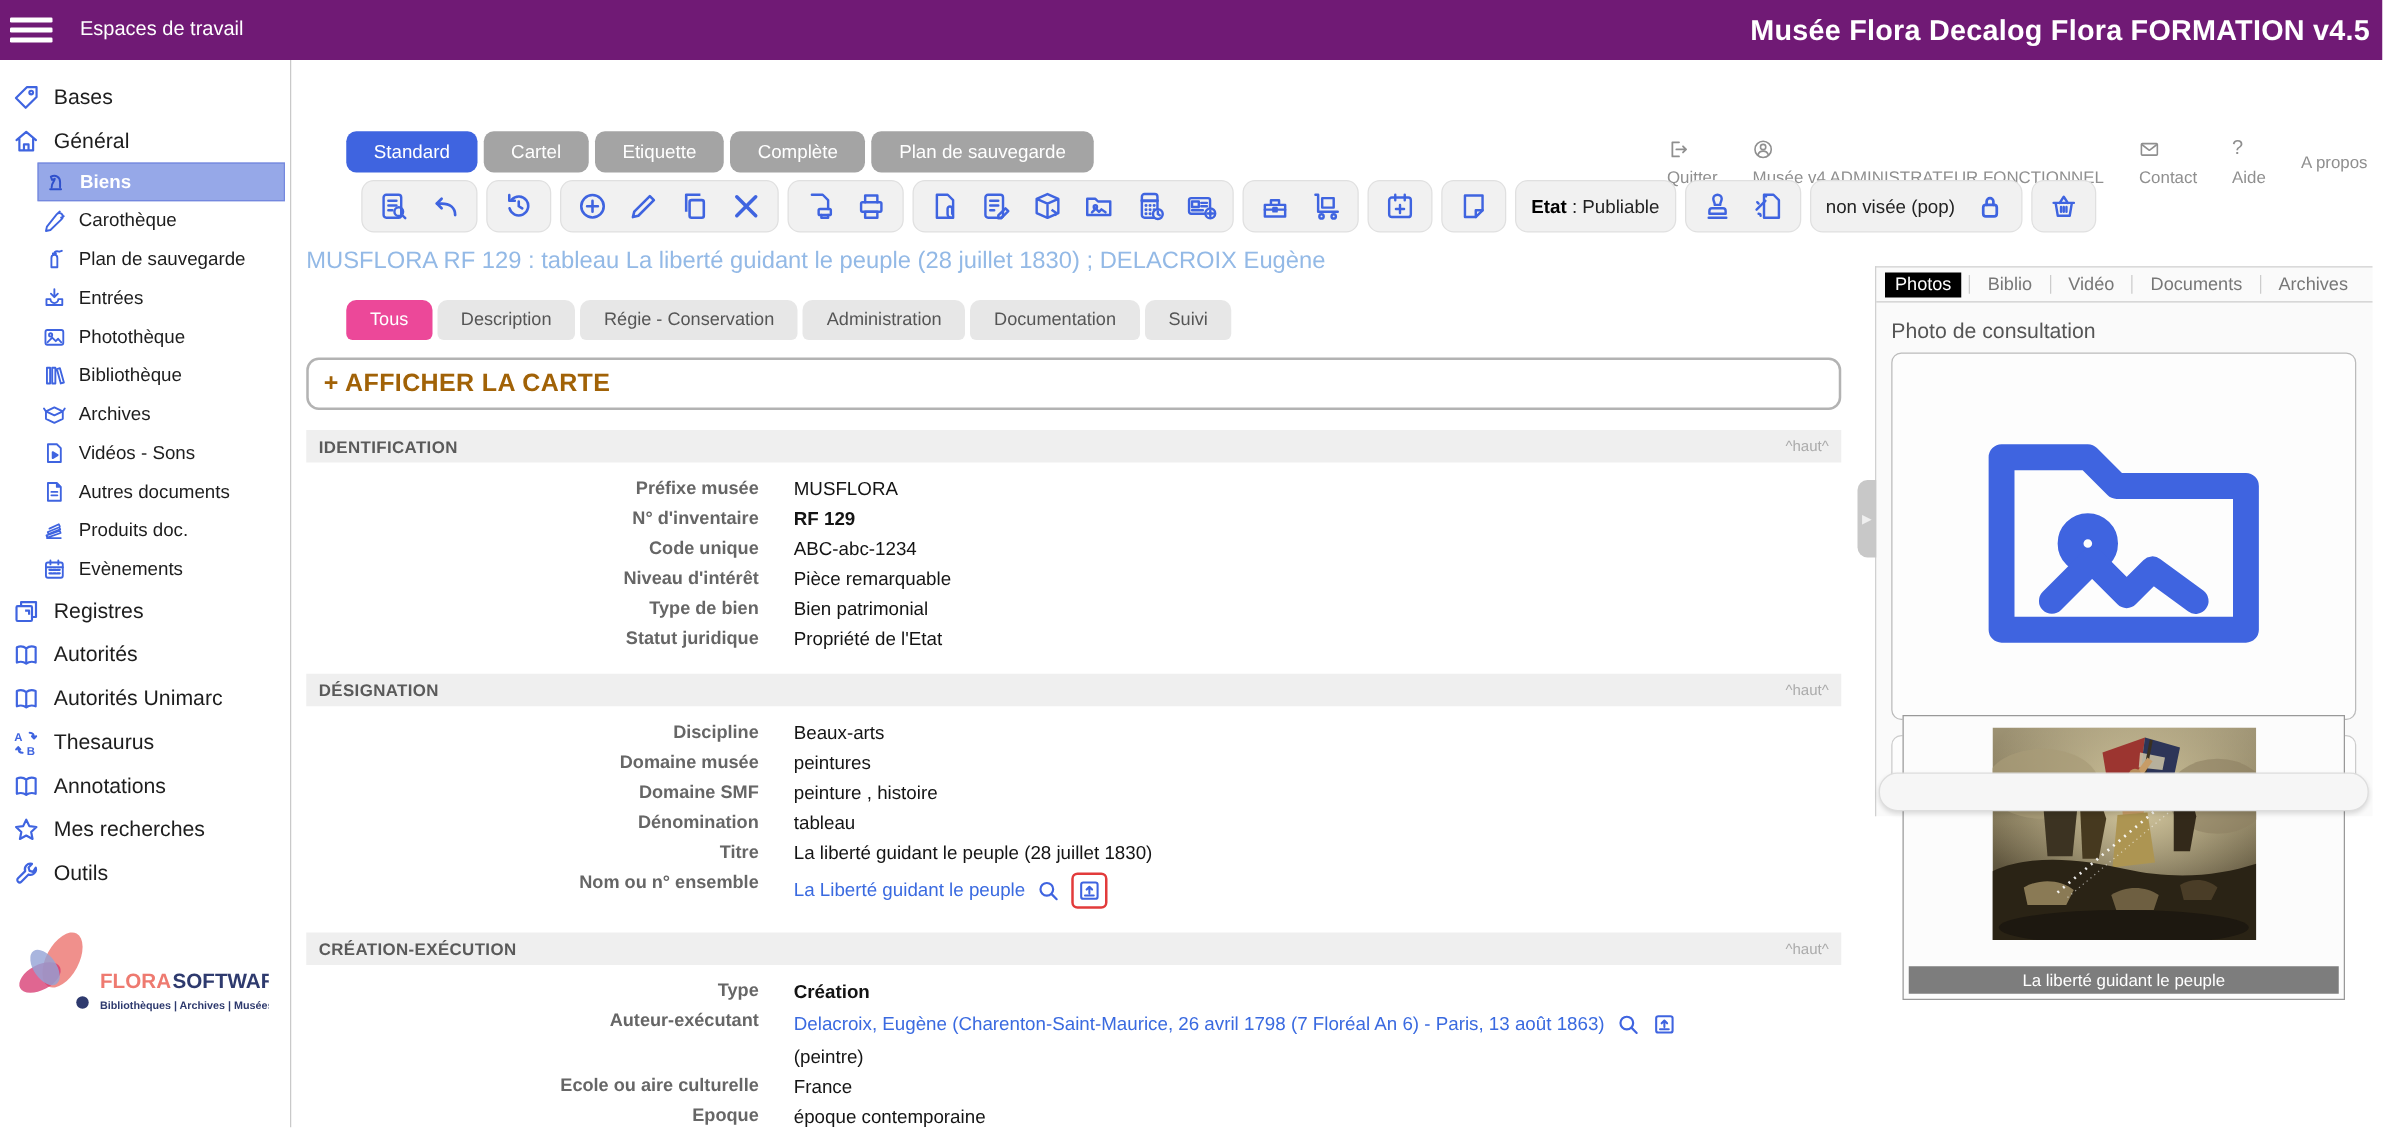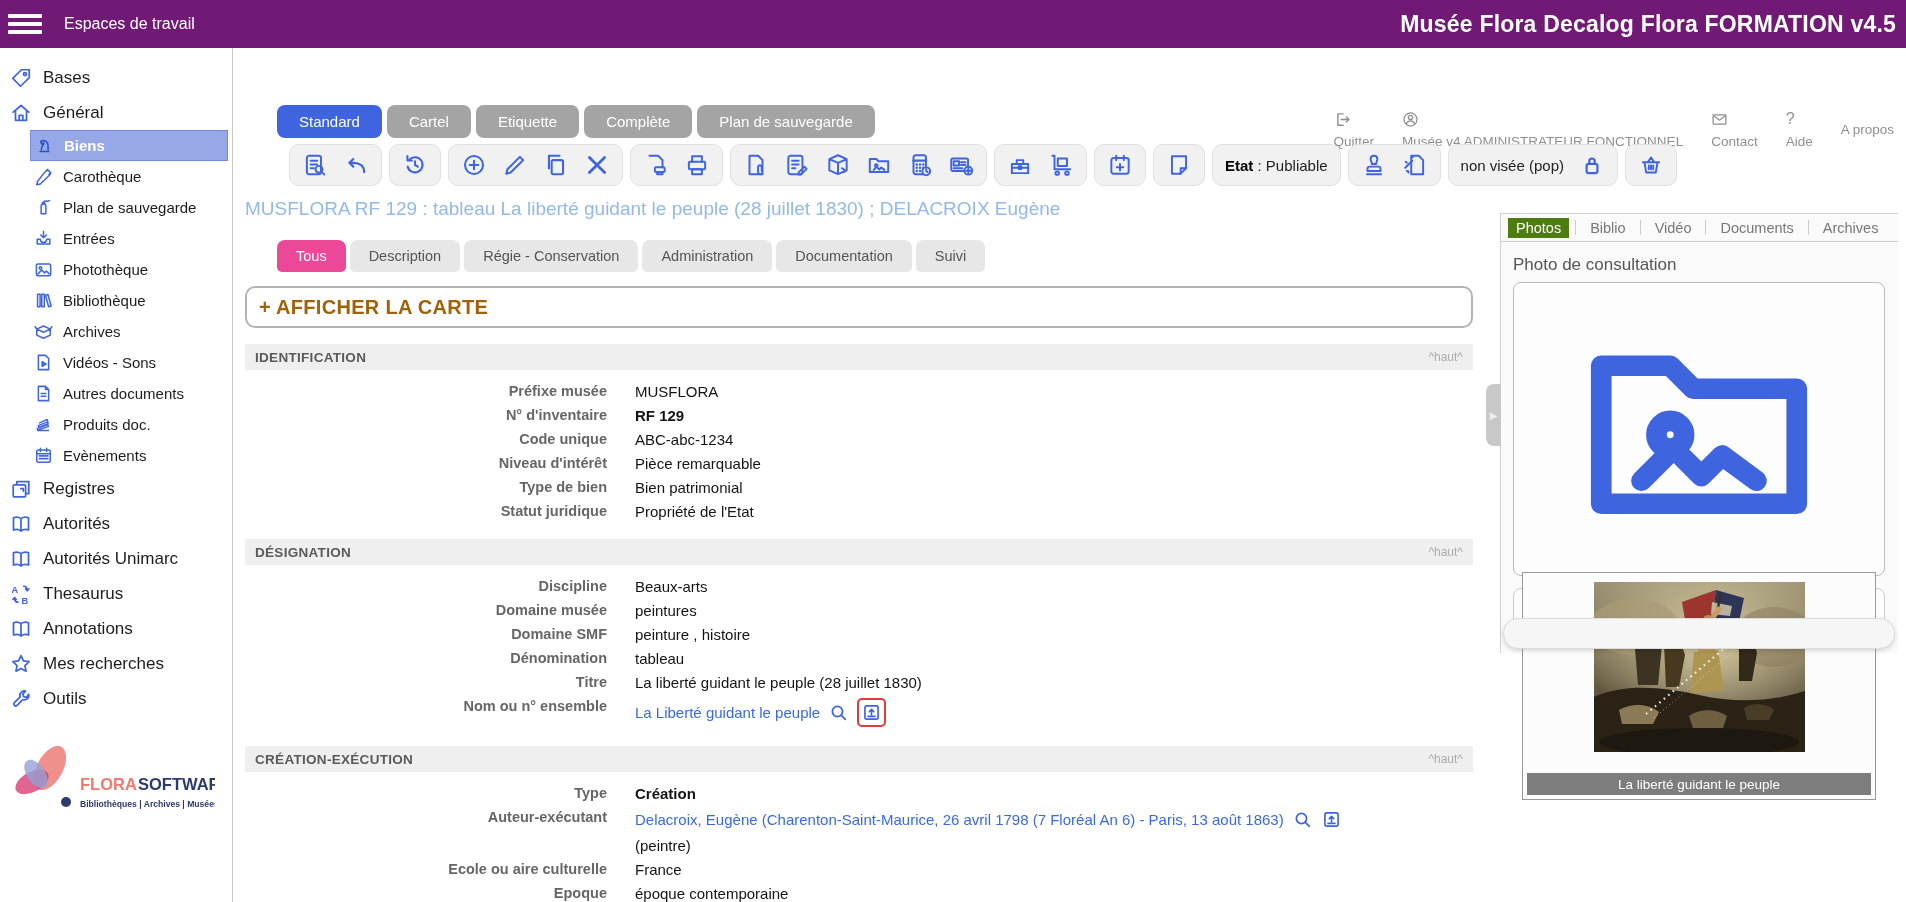--- a/index.html
+++ b/index.html
@@ -78,21 +78,21 @@
   .inline-ic svg { width:100%; height:100%; display:block; }
   .redbox { border:2px solid #e23b3b; border-radius:5px; padding:2px; display:inline-flex; }
   .secgap { height:16px; }
 
   
   .rpanel { position:absolute; left:1500px; top:213px; width:398px; height:440px;
             border-left:1px solid #d0d0d0; border-top:1px solid #d0d0d0; background:#fafafa; }
   .rtabs { display:flex; align-items:center; gap:0; height:28px; padding-left:7px;
            border-bottom:1px solid #ccc; font-size:14.5px; color:#777; }
   .rp-tab { padding:2px 8px; cursor:pointer; white-space:nowrap; }
-  .rp-tab.active { background:#4d7c0f; color:#fff; }
+  .rp-tab.active { background:#000000; color:#fff; }
   .rp-sep { width:1px; height:15px; background:#ccc; margin:0 6px; }
   .rp-head { margin:13px 0 7px 12px; font-size:17px; color:#555; }
   .photobox { margin-left:12px; width:372px; height:294px; border:1px solid #bbb;
               border-radius:8px; background:#fdfdfd; padding:8px; }
   .photoframe { margin-top:5px; width:354px; height:228px; border:1px solid #999;
                 background:#fcfcfc; position:relative; }
   .painting { position:absolute; left:71px; top:9px; width:211px; height:170px; }
   .caption { position:absolute; left:4px; right:4px; bottom:4px; height:22px;
              background:#7d7d7d; color:#fff; font-size:13.5px; display:flex;
              align-items:center; justify-content:center; }

